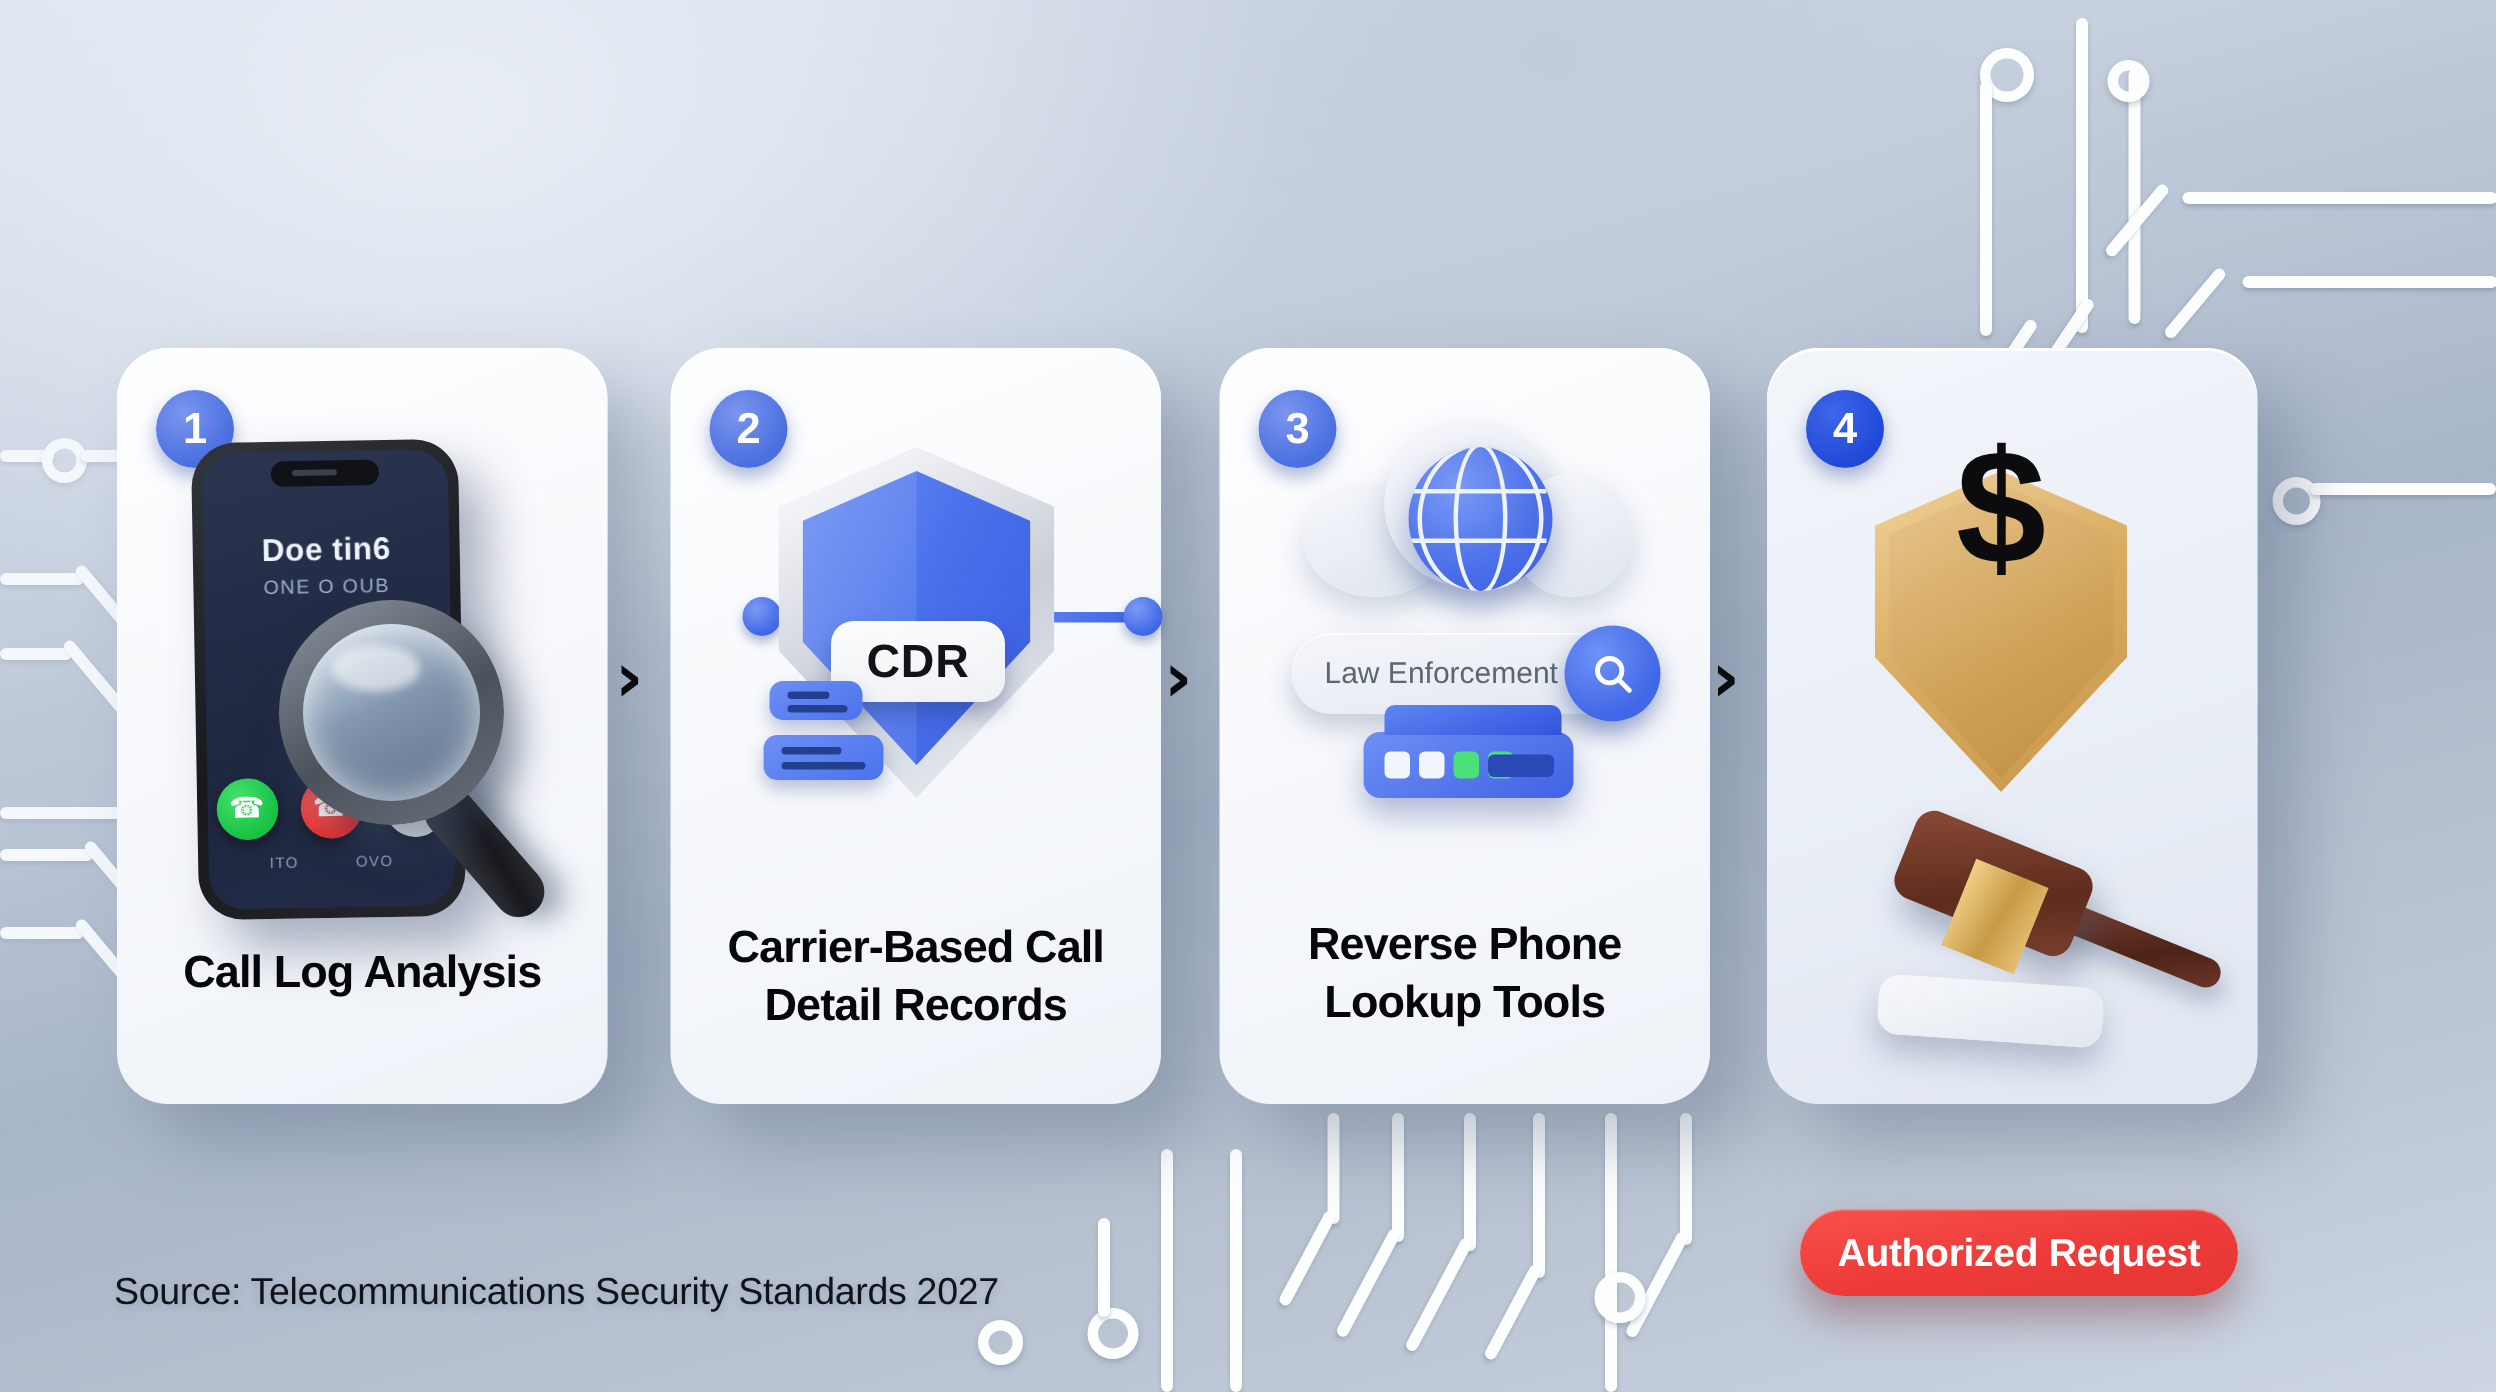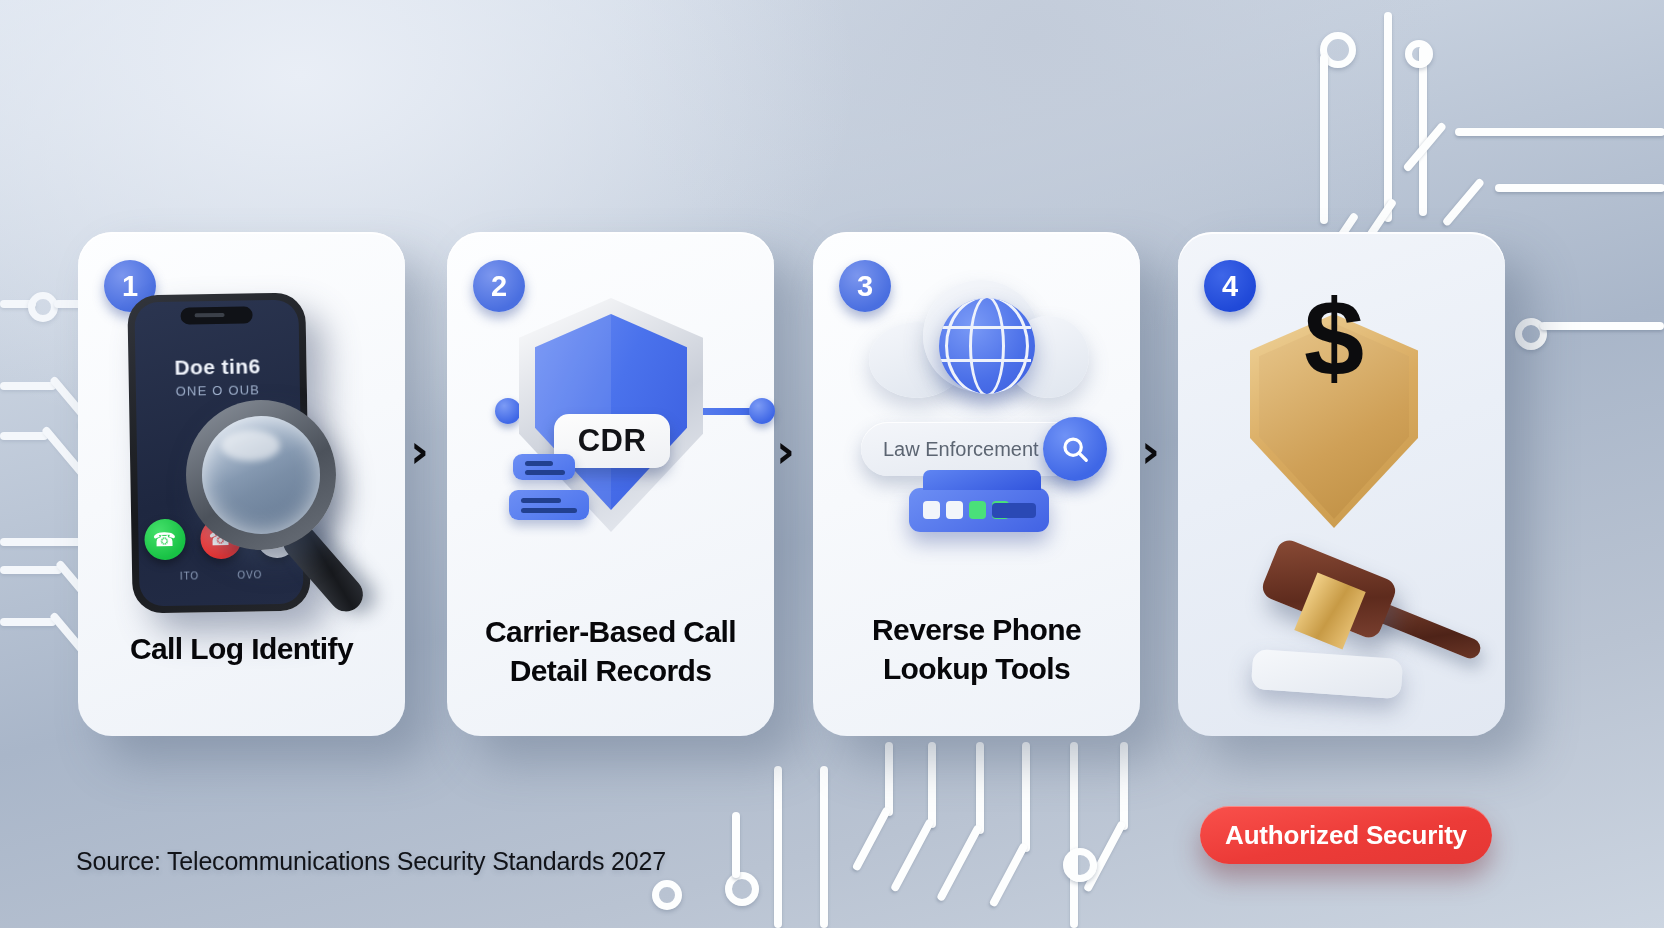--- a/index.html
+++ b/index.html
@@ -252,21 +252,21 @@
       </div>
     </div>
 
     <div class="magnifier">
       <div class="mag-handle"></div>
       <div class="mag-ring">
         <div class="mag-glass"></div>
       </div>
     </div>
 
-    <div class="card-label">Call Log Identify</div>
+    <div class="card-label">Call Log Analysis</div>
   </div>
 
   <div class="chev" id="chev1">›</div>
 
   <div class="card" id="card2">
     <div class="badge">2</div>
 
     <div class="shield-wrap">
       <div class="cline" style="left:18px;top:110px;width:70px;"></div>
       <div class="cnode" style="left:4px;top:100px;"></div>
@@ -347,15 +347,15 @@
       <div class="g-handle"></div>
       <div class="g-head"></div>
       <div class="g-band"></div>
       <div class="g-block"></div>
     </div>
 
     <div class="card-label" style="bottom:48px;"></div>
   </div>
 
   <div class="source">Source: Telecommunications Security Standards 2027</div>
-  <div class="cta">Authorized Security</div>
+  <div class="cta">Authorized Request</div>
 
 </div>
 
 </body></html>

